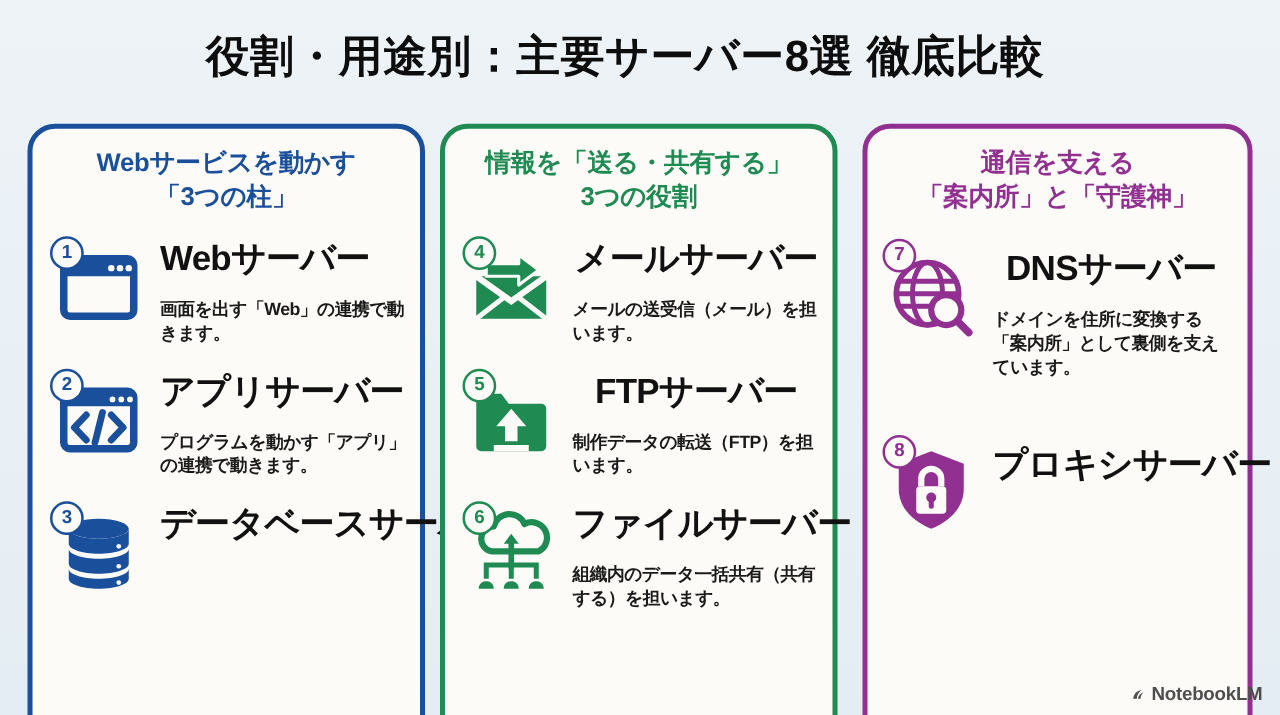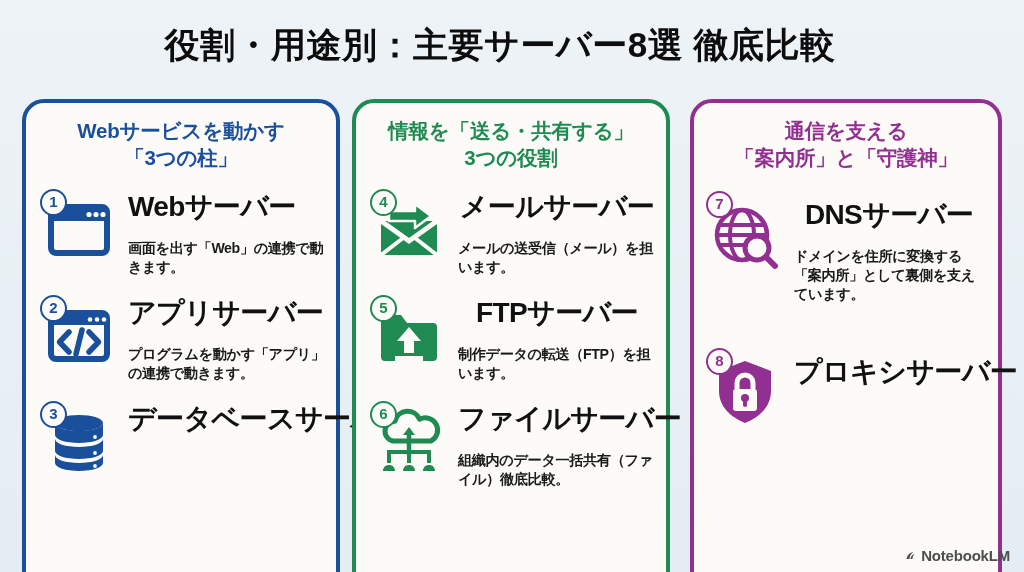--- a/index.html
+++ b/index.html
@@ -256,21 +256,21 @@
             <path d="M20 36a10 10 0 0 1 2-19.8 13 13 0 0 1 24.6-2A11 11 0 0 1 58 36z" fill="none" stroke="currentColor" stroke-width="5" stroke-linejoin="round"></path>
             <path d="M36 50V26" stroke="currentColor" stroke-width="4.5" fill="none"></path>
             <path d="M36 22l-6 8h12z" fill="currentColor"></path>
             <path d="M16 58V47h40v11" fill="none" stroke="currentColor" stroke-width="4"></path>
             <path d="M36 47v11" stroke="currentColor" stroke-width="4" fill="none"></path>
             <path d="M10 66c0-3.9 2.7-6 6-6s6 2.1 6 6zM30 66c0-3.9 2.7-6 6-6s6 2.1 6 6zM50 66c0-3.9 2.7-6 6-6s6 2.1 6 6z" fill="currentColor"></path>
           </svg>
         </div>
         <div class="txt">
           <div class="item-title">ファイルサーバー</div>
-          <div class="item-desc">組織内のデータ一括共有（ファイル）徹底比較。</div>
+          <div class="item-desc">組織内のデータ一括共有（共有する）を担います。</div>
         </div>
       </div>
 
     </div>
   </div>
 
   <div class="col" id="col-2">
     <div class="col-head">
       <span>通信を支える</span><br>
       <span>「案内所」と「守護神」</span>

